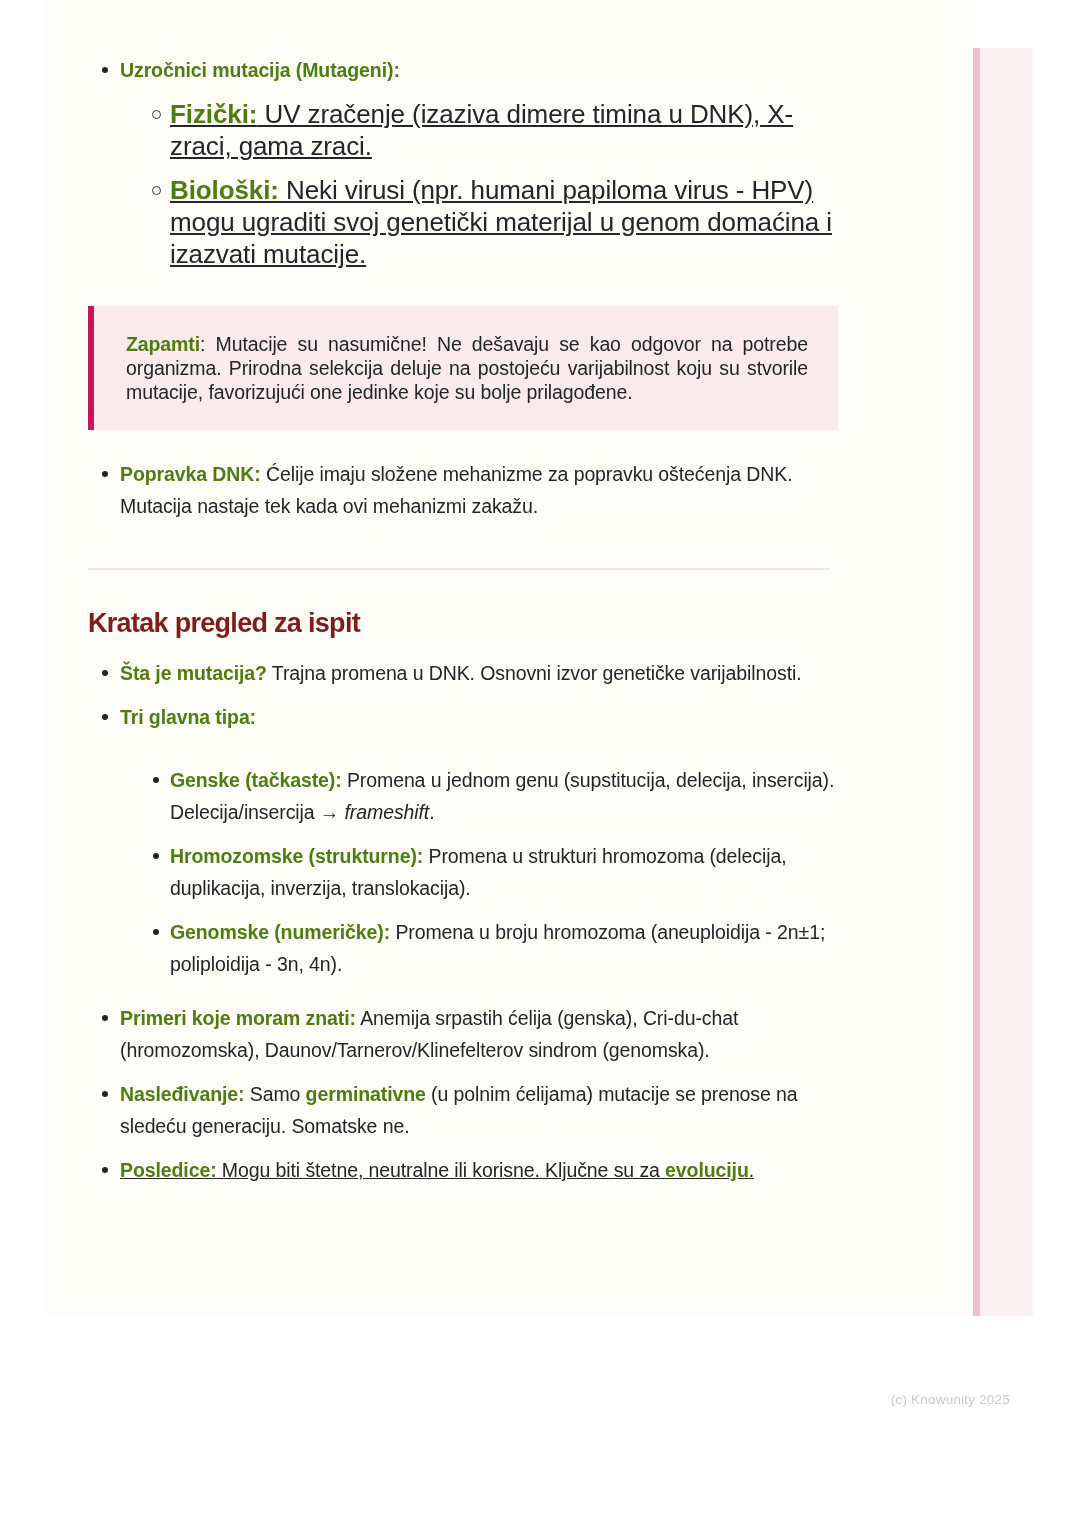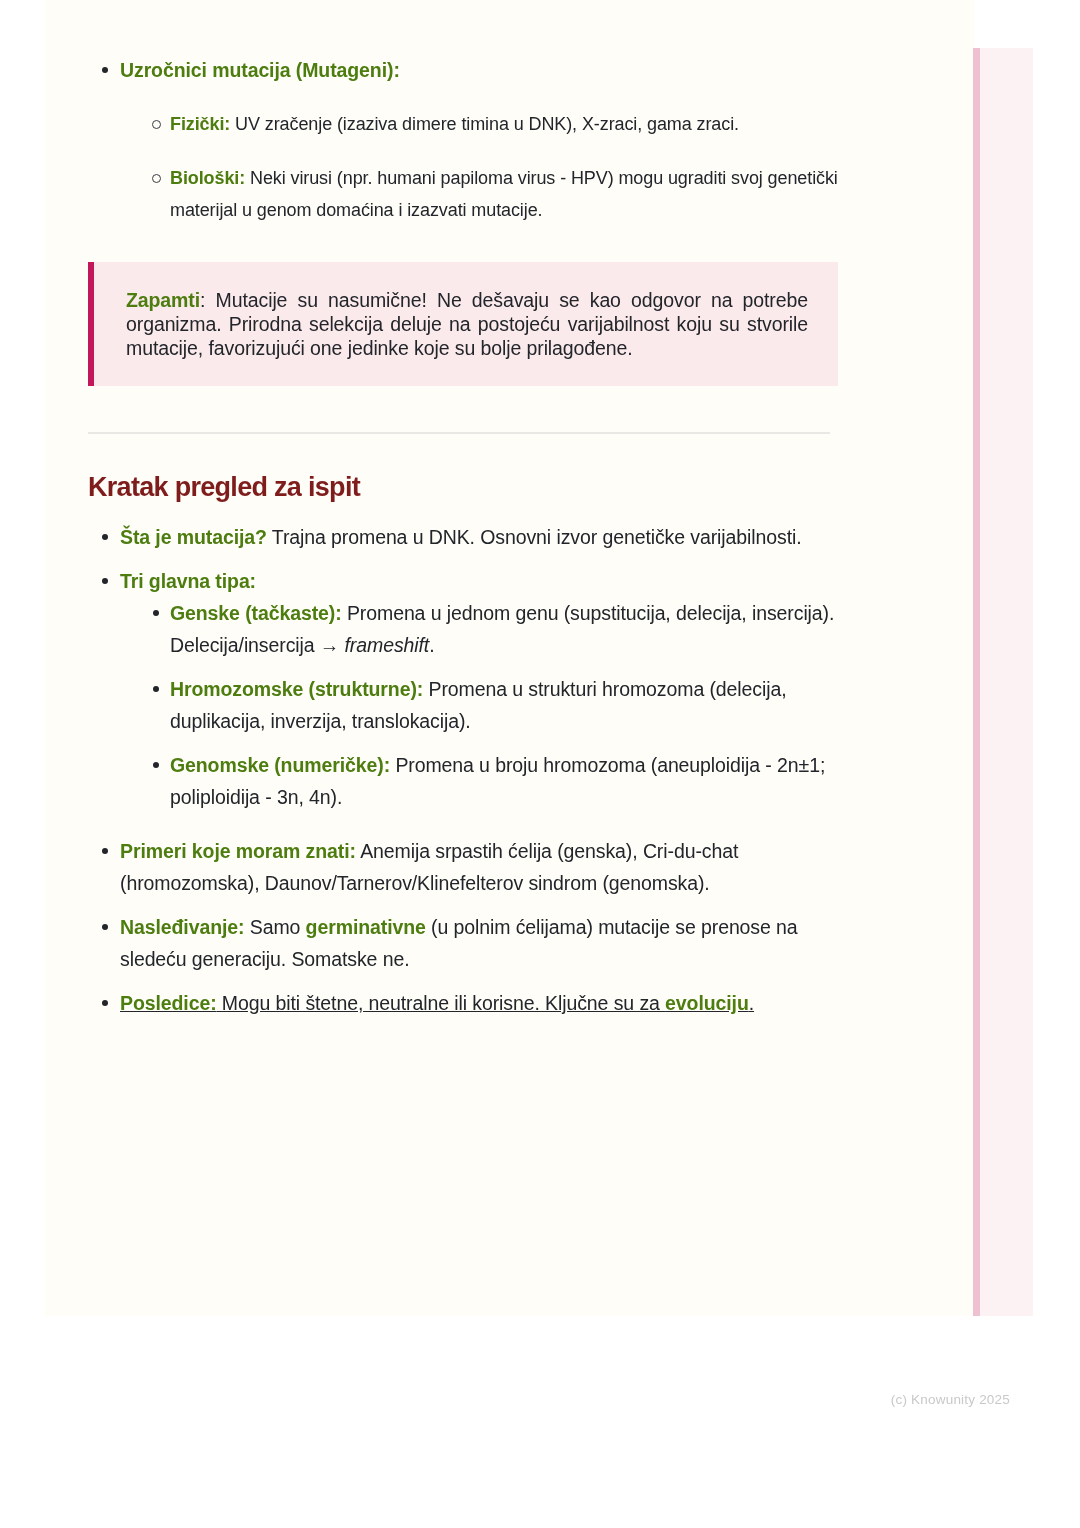--- a/index.html
+++ b/index.html
@@ -80,41 +80,43 @@
 
   
   ul.lvl2-hollow {
     list-style: none;
     margin-left: 18px;
   }
   ul.lvl2-hollow > li {
     position: relative;
     padding-left: 32px;
     color: #22252a;
-    font-size: 18px;
+    font-size: 26px;
     line-height: 32px;
     letter-spacing: -0.1px;
-    margin-top: 22px;
+    margin-top: 12px;
+    text-decoration: underline;
   }
   ul.lvl2-hollow > li::before {
     content: "";
     position: absolute;
     left: 14px;
     top: 12px;
     width: 7px;
     height: 7px;
     border-radius: 50%;
     border: 1.5px solid #3a3d43;
     background: transparent;
   }
 
   
   ul.lvl2-filled {
     list-style: none;
     margin-left: 19px;
+    margin-top: 31px;
   }
   ul.lvl2-filled > li {
     position: relative;
     padding-left: 31px;
     color: #22252a;
     font-size: 19.5px;
     line-height: 32px;
     letter-spacing: -0.1px;
   }
   ul.lvl2-filled > li::before {
@@ -194,20 +196,25 @@
             <b>Biološki:</b><span> Neki virusi (npr. humani papiloma virus - HPV) mogu ugraditi svoj genetički materijal u genom domaćina i izazvati mutacije.</span>
           </li>
         </ul>
       </li>
     </ul>
 
     <div class="callout" style="margin-top:36px;">
       <p><b>Zapamti</b><span>: </span><span>Mutacije su nasumične! Ne dešavaju se kao odgovor na potrebe organizma. Prirodna selekcija deluje na postojeću varijabilnost koju su stvorile mutacije, favorizujući one jedinke koje su bolje prilagođene.</span></p>
     </div>
 
+    <ul class="lvl1" style="margin-top:28px;">
+      <li>
+        <b>Popravka DNK:</b><span> Ćelije imaju složene mehanizme za popravku oštećenja DNK. Mutacija nastaje tek kada ovi mehanizmi zakažu.</span>
+      </li>
+    </ul>
 
     <div class="divider" style="margin-top:46px;"></div>
 
     <h2 class="section-heading" style="margin-top:38px;">Kratak pregled za ispit</h2>
 
     <ul class="lvl1" style="margin-top:18px;">
 
       <li>
         <b>Šta je mutacija?</b><span> Trajna promena u DNK. Osnovni izvor genetičke varijabilnosti.</span>
       </li>

